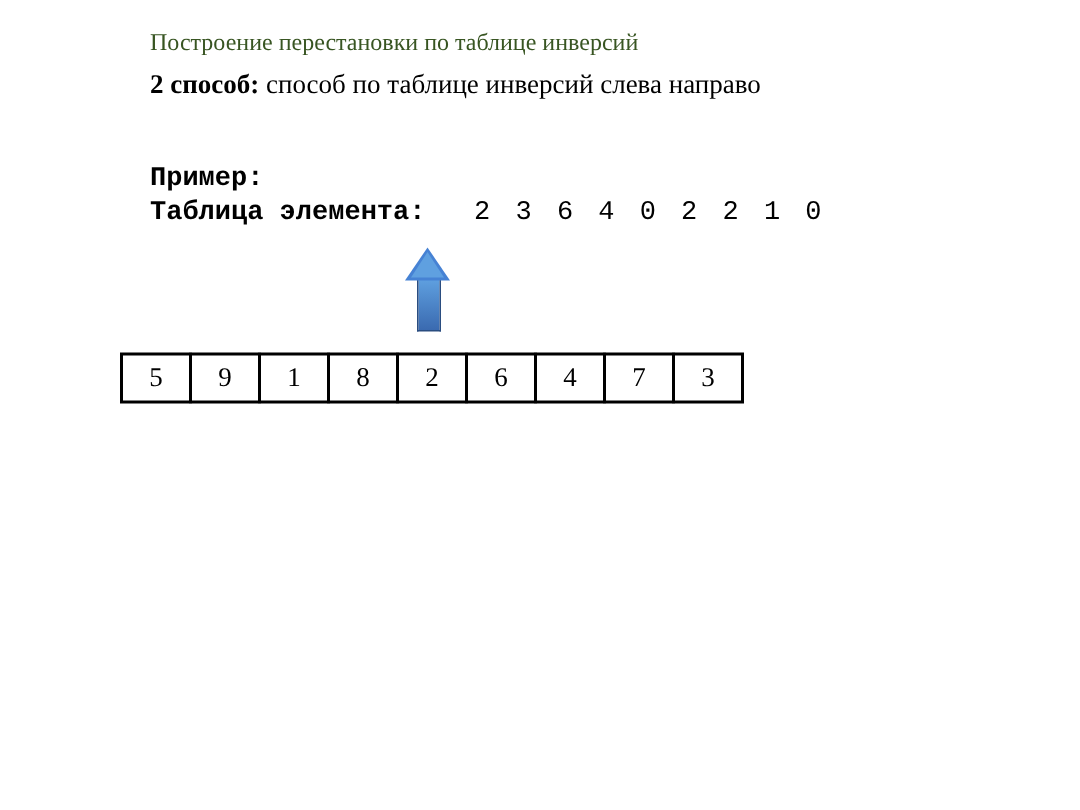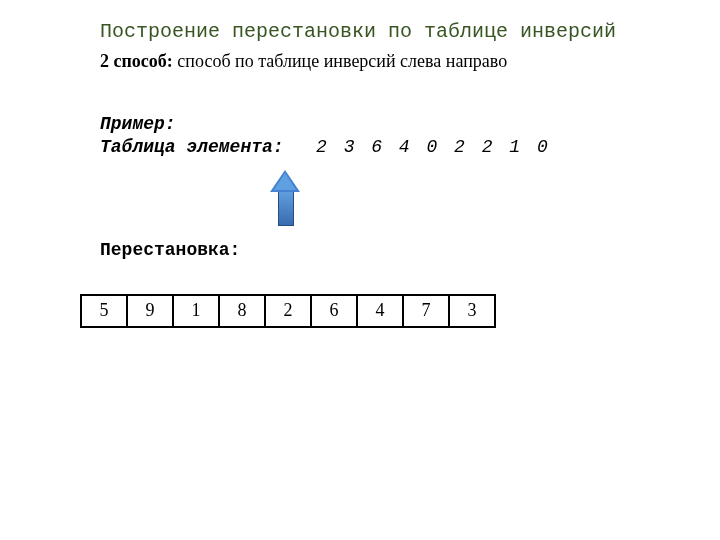--- a/index.html
+++ b/index.html
@@ -12,42 +12,41 @@
     overflow: hidden;
   }
   .slide {
     padding: 20px 40px 20px 100px;
     box-sizing: border-box;
     width: 720px;
     height: 540px;
   }
   .title {
     color: #385522;
-    font-family: Liberation Mono, monospace;
-    font-size: 20px;
+    font-family: Liberation Serif, serif;
+    font-size: 16px;
     font-weight: 400;
     margin: 0 0 8px 0;
   }
   .body-text {
     color: #000;
     font-size: 18px;
     line-height: 1.22;
     margin: 0 0 18px 0;
   }
   .bold {
     font-weight: bold;
     text-align: center;
   }
   .example {
     font-family: "Courier New", monospace;
     font-size: 18px;
     font-weight: bold;
     margin: 0;
     line-height: 1.3;
-    font-style: italic;
   }
   .example .nums {
     font-weight: normal;
     letter-spacing: 3px;
   }
   .arrow-wrap {
     margin: 10px 0 10px 170px;
     height: 60px;
   }
   .arrow {
@@ -126,21 +125,20 @@
   </div>
 
   <div class="arrow-wrap">
     <div class="arrow">
       <div class="stem"></div>
       <div class="head"></div>
       <div class="head-inner"></div>
     </div>
   </div>
 
-  <div class="perm-label">Перестановка:</div>
 
   <div class="perm-row">
     <div class="cell">5</div>
     <div class="cell">9</div>
     <div class="cell">1</div>
     <div class="cell">8</div>
     <div class="cell">2</div>
     <div class="cell">6</div>
     <div class="cell">4</div>
     <div class="cell">7</div>

